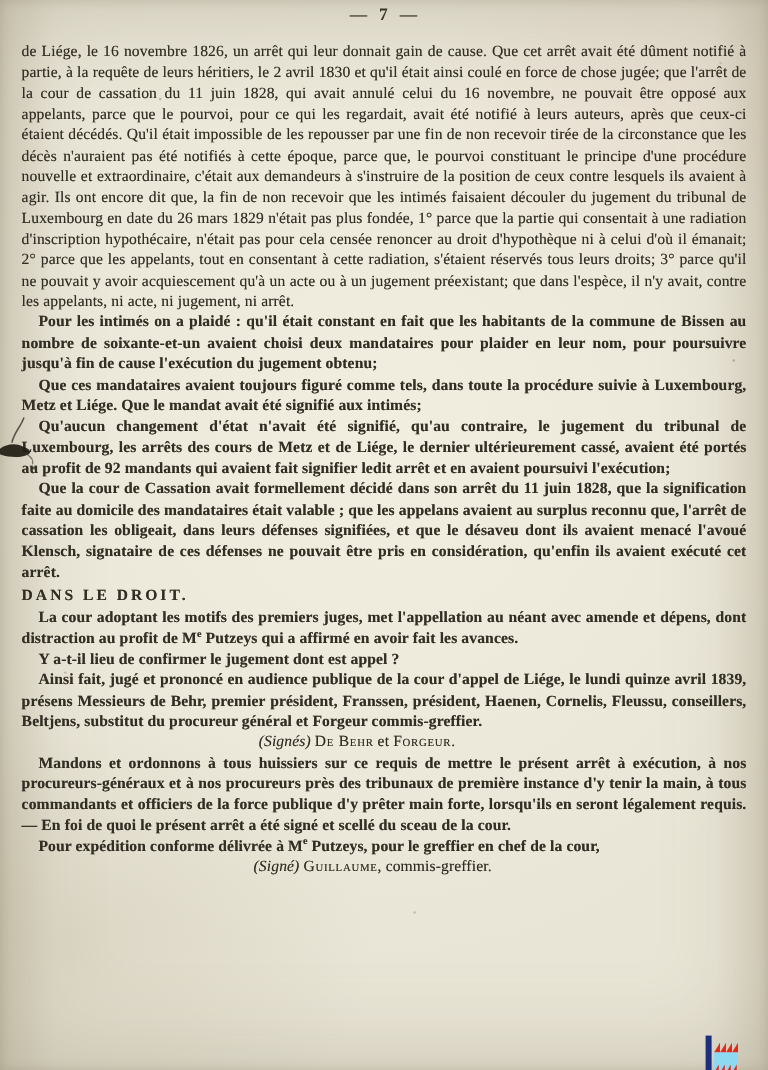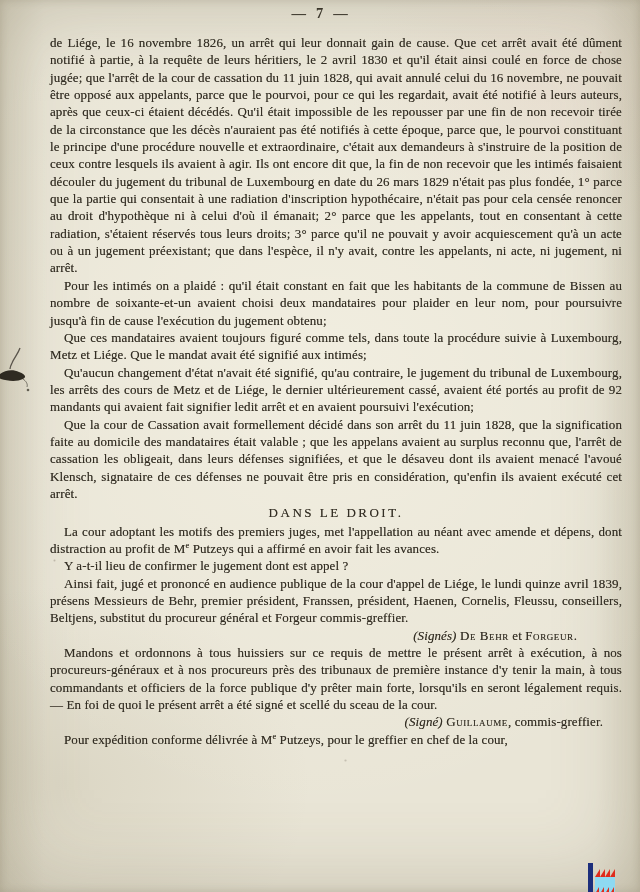--- a/index.html
+++ b/index.html
@@ -35,33 +35,31 @@
   }
   .running-head .num { margin: 0 9px; }
   .body-text {
     padding: 7px 18px 0 18px;
     text-align: justify;
     font-size: 13px;
     line-height: 17.35px;
     letter-spacing: 0.1px;
     hyphens: auto;
     text-shadow: 0 0 0.45px rgba(46,40,28,0.55);
-    margin-left: 32px;
   }
   .para { margin: 0; }
-  .para.indent { text-indent: 14px; }
+  .para.indent { text-indent: 14px; font-weight: bold; }
   .para.heading {
-    text-align: center;
     text-indent: 0;
-    font-weight: normal;
+    font-weight: bold;
     letter-spacing: 2.5px;
     margin-top: 2px;
     margin-bottom: 1px;
   }
-  .para.signature { text-align: right; }
+  .para.signature { text-align: center; }
   .seg-italic { font-style: italic; }
   .seg-smallcaps { font-variant: small-caps; letter-spacing: 0.6px; }
   .seg-sup { vertical-align: super; font-size: 8.5px; line-height: 0; }
   .seg-normal { }
   .ink-blot { position: absolute; left: -1px; top: 346px; }
   .watermark { position: absolute; right: 24px; bottom: -2px; }
   .specks {
     position: absolute; left: 0; top: 0; width: 1px; height: 1px;
     border-radius: 50%;
     box-shadow:
@@ -87,22 +85,22 @@
       <p class="para body indent">Pour les intimés on a plaidé : qu'il était constant en fait que les habitants de la commune de Bissen au nombre de soixante-et-un avaient choisi deux mandataires pour plaider en leur nom, pour poursuivre jusqu'à fin de cause l'exécution du jugement obtenu;</p>
       <p class="para body indent">Que ces mandataires avaient toujours figuré comme tels, dans toute la procédure suivie à Luxembourg, Metz et Liége. Que le mandat avait été signifié aux intimés;</p>
       <p class="para body indent">Qu'aucun changement d'état n'avait été signifié, qu'au contraire, le jugement du tribunal de Luxembourg, les arrêts des cours de Metz et de Liége, le dernier ultérieurement cassé, avaient été portés au profit de 92 mandants qui avaient fait signifier ledit arrêt et en avaient poursuivi l'exécution;</p>
       <p class="para body indent">Que la cour de Cassation avait formellement décidé dans son arrêt du 11 juin 1828, que la signification faite au domicile des mandataires était valable ; que les appelans avaient au surplus reconnu que, l'arrêt de cassation les obligeait, dans leurs défenses signifiées, et que le désaveu dont ils avaient menacé l'avoué Klensch, signataire de ces défenses ne pouvait être pris en considération, qu'enfin ils avaient exécuté cet arrêt.</p>
       <p class="para heading">DANS LE DROIT.</p>
       <p class="para body indent"><span class="seg-normal">La cour adoptant les motifs des premiers juges, met l'appellation au néant avec amende et dépens, dont distraction au profit de M</span><span class="seg-sup">e</span><span class="seg-normal"> Putzeys qui a affirmé en avoir fait les avances.</span></p>
       <p class="para body indent">Y a-t-il lieu de confirmer le jugement dont est appel ?</p>
       <p class="para body indent">Ainsi fait, jugé et prononcé en audience publique de la cour d'appel de Liége, le lundi quinze avril 1839, présens Messieurs de Behr, premier président, Franssen, président, Haenen, Cornelis, Fleussu, conseillers, Beltjens, substitut du procureur général et Forgeur commis-greffier.</p>
       <p class="para signature" style="padding-right: 45px;"><span class="seg-italic">(Signés) </span><span class="seg-smallcaps">De Behr</span><span class="seg-normal"> et </span><span class="seg-smallcaps">Forgeur</span><span class="seg-normal">.</span></p>
       <p class="para body indent">Mandons et ordonnons à tous huissiers sur ce requis de mettre le présent arrêt à exécution, à nos procureurs-généraux et à nos procureurs près des tribunaux de première instance d'y tenir la main, à tous commandants et officiers de la force publique d'y prêter main forte, lorsqu'ils en seront légalement requis. — En foi de quoi le présent arrêt a été signé et scellé du sceau de la cour.</p>
+      <p class="para body indent"><span class="seg-normal">Pour expédition conforme délivrée à M</span><span class="seg-sup">e</span><span class="seg-normal"> Putzeys, pour le greffier en chef de la cour,</span></p>
       <p class="para signature" style="padding-right: 19px;"><span class="seg-italic">(Signé) </span><span class="seg-smallcaps">Guillaume</span><span class="seg-normal">, commis-greffier.</span></p>
-      <p class="para body indent"><span class="seg-normal">Pour expédition conforme délivrée à M</span><span class="seg-sup">e</span><span class="seg-normal"> Putzeys, pour le greffier en chef de la cour,</span></p>
     </div>
 
   <div class="specks"></div>
 
   <svg class="ink-blot" width="34" height="52" viewBox="0 0 34 52" aria-hidden="true">
     <path d="M21 2 C19 8 15 12 13 17 C12 19 11 21 11 23" stroke="#25201a" stroke-width="1.3" fill="none" opacity="0.7"></path>
     <path d="M1 28 C6 24 14 23 20 26 C26 28 28 31 24 33 C18 36 8 35 2 33 C-1 32 -1 30 1 28 Z" fill="#211c13" opacity="0.92"></path>
     <path d="M24 33 C27 35 29 38 28 41" stroke="#25201a" stroke-width="1" fill="none" opacity="0.55"></path>
     <circle cx="29" cy="44" r="1.3" fill="#211c13" opacity="0.65"></circle>
   </svg>

